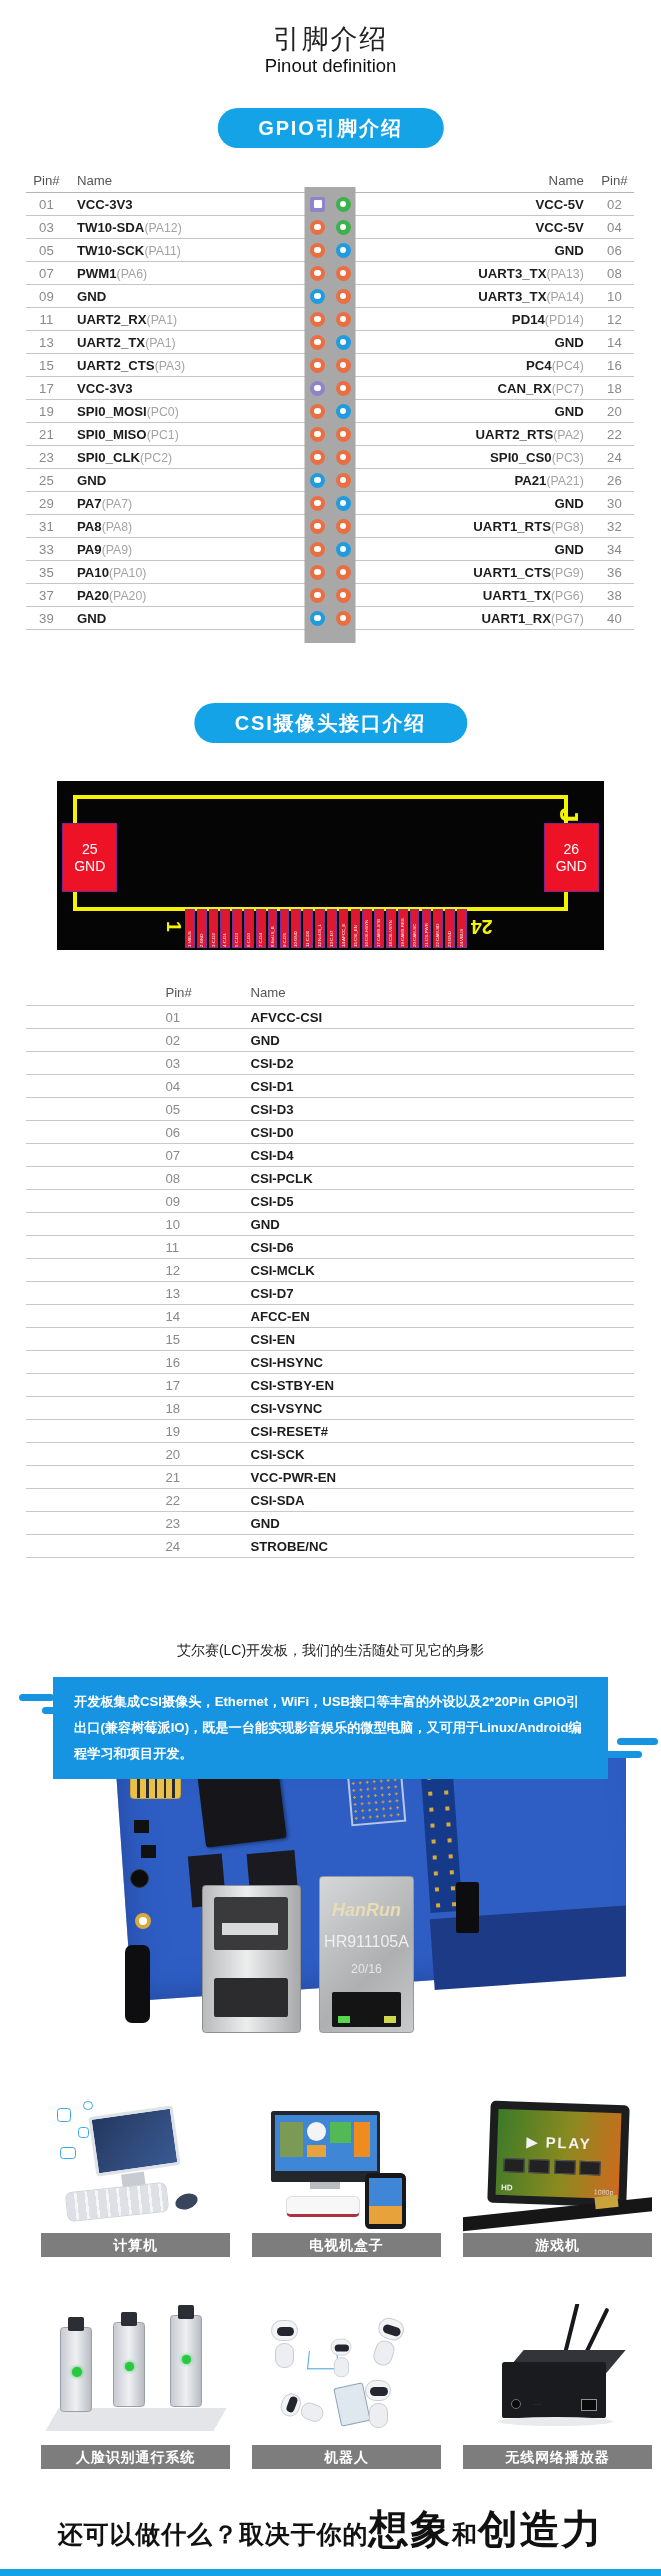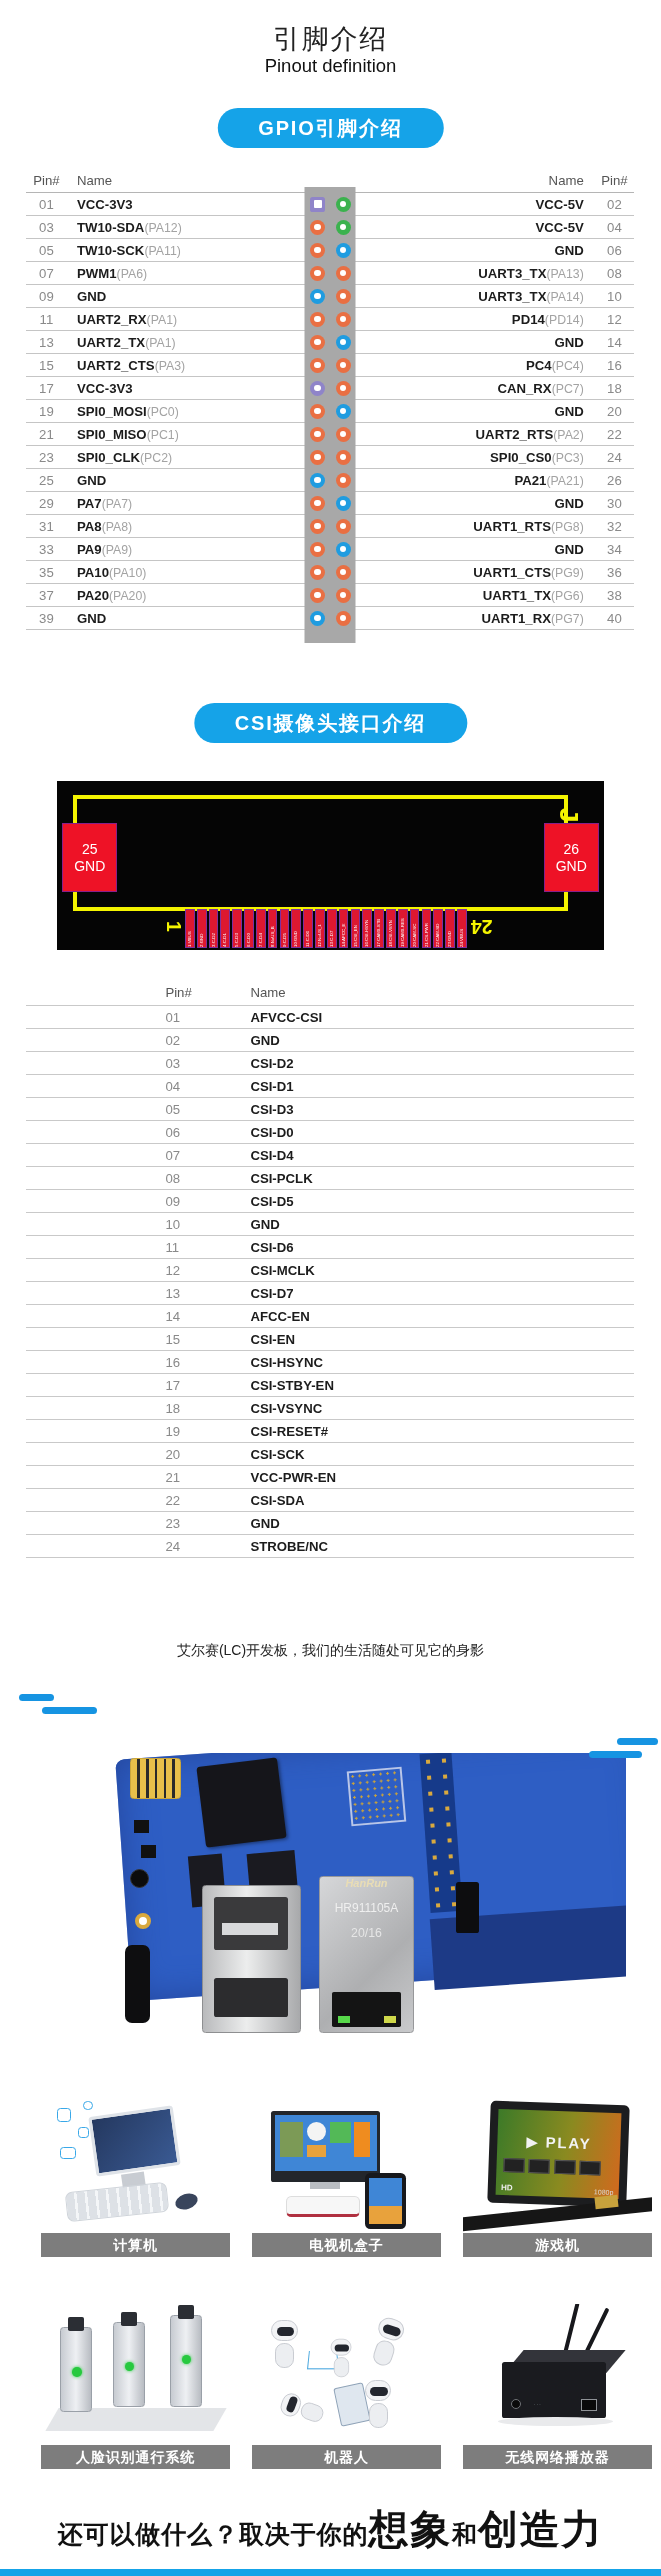--- a/index.html
+++ b/index.html
@@ -113,22 +113,22 @@
     background:linear-gradient(90deg,#b9babc,#eceded 45%,#a8a9ab); border:1.8px solid #8e8f91;
     border-radius:3.5px; }
   .usb-slot { position:absolute; left:10.6px; top:10.6px; width:74px; height:53px; background:#3a3a3c;
     border-radius:2.6px; }
   .usb-tongue { position:absolute; left:8.8px; top:26.4px; width:56px; height:12.3px; background:#d8d9db; }
   .usb-slot2 { position:absolute; left:10.6px; top:92px; width:74px; height:39px; background:#2c2c2e;
     border-radius:2.6px; }
   .eth { position:absolute; left:240px; top:123px; width:95px; height:157px;
     background:linear-gradient(135deg,#d6d7d9,#aeafb1 60%,#c9cacc); border:1.8px solid #97989a;
     border-radius:3.5px; color:#efe8cf; text-align:center; }
-  .eth-brand { font-size:11px; font-weight:bold; font-style:italic; color:#e9ddb5; }
-  .eth-model { margin-top:12.3px; font-size:12px; color:#efefef; }
+  .eth-brand { margin-top:23px; font-size:18px; font-weight:bold; font-style:italic; color:#e9ddb5; }
+  .eth-model { margin-top:12.3px; font-size:16px; color:#efefef; }
   .eth-date { margin-top:10.6px; font-size:12.3px; color:#e6e6e6; }
   .eth-port { position:absolute; left:12.3px; bottom:5.3px; width:69px; height:35px; background:#141414;
     border-radius:1.8px; }
   .led-g { position:absolute; left:5.3px; bottom:3.5px; width:12.3px; height:7px; background:#57d84a; }
   .led-y { position:absolute; right:5.3px; bottom:3.5px; width:12.3px; height:7px; background:#cfd84a; }
   .ir { position:absolute; left:377px; top:129px; width:23px; height:51px; background:#0d0d0f;
     border-radius:2.6px; }
 
   
   .apps-row { position:absolute; left:41px; width:580px; display:flex; gap:22px; }
@@ -715,20 +715,21 @@
       </div>
 
   </div>
 
   <div class="app-subtitle">艾尔赛(LC)开发板，我们的生活随处可见它的身影</div>
 
   <div class="deco deco-1"></div>
   <div class="deco deco-2"></div>
   <div class="deco deco-3"></div>
   <div class="deco deco-4"></div>
+  <div class="banner">开发板集成CSI摄像头，Ethernet，WiFi，USB接口等丰富的外设以及2*20Pin GPIO引出口(兼容树莓派IO)，既是一台能实现影音娱乐的微型电脑，又可用于Linux/Android编程学习和项目开发。</div>
 
   <div class="board-photo">
     <div class="pcb"></div>
     <div class="pcb-dark"></div>
     <div class="miniusb"></div>
     <div class="soc"></div>
     <div class="ram1"></div>
     <div class="ram2"></div>
     <div class="bga"></div>
     <div class="holes"></div>

